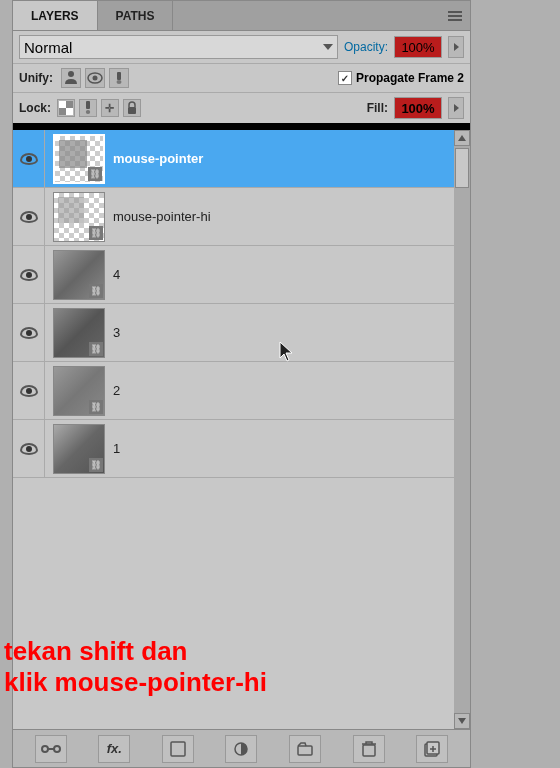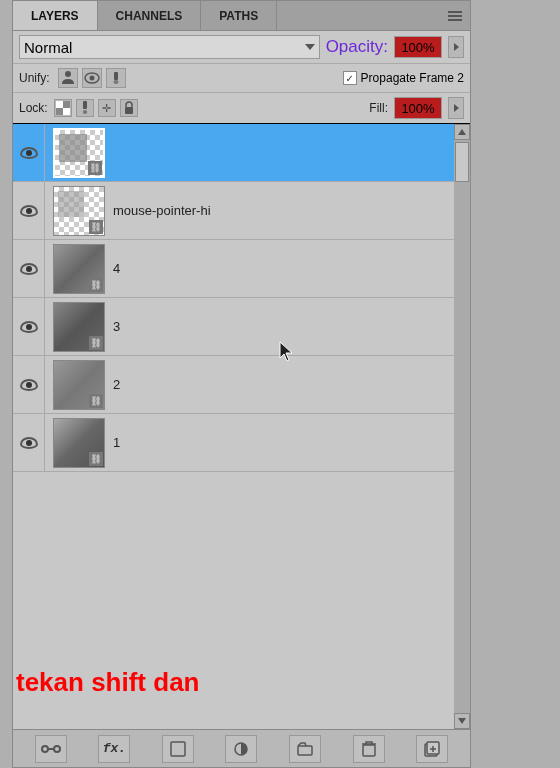--- a/index.html
+++ b/index.html
@@ -89,22 +89,22 @@
       cursor: pointer;
     }
     .dropdown-arrow {
       width: 0;
       height: 0;
       border-left: 5px solid transparent;
       border-right: 5px solid transparent;
       border-top: 6px solid #555;
     }
     .opacity-label {
-      font-size: 17px;
-      color: #6d28d9;
+      font-size: 12px;
+      color: #0369a1;
     }
     .opacity-input {
       width: 48px;
       height: 22px;
       background: #b91c1c;
       border: 1px solid #999;
       font-size: 13px;
       text-align: center;
       display: flex;
       align-items: center;
@@ -128,20 +128,21 @@
     }
 
     
     .unify-row {
       display: flex;
       align-items: center;
       padding: 4px 6px;
       background: #c8c8c8;
       border-bottom: 1px solid #aaa;
       gap: 4px;
+      font-weight: bold;
     }
     .unify-label {
       font-size: 12px;
       color: #222;
       margin-right: 4px;
     }
     .unify-icon {
       width: 20px;
       height: 20px;
       border: 1px solid #999;
@@ -173,22 +174,23 @@
       font-size: 10px;
       color: #333;
     }
 
     
     .lock-row {
       display: flex;
       align-items: center;
       padding: 4px 6px;
       background: #c8c8c8;
-      border-bottom: 1px solid #000000;
+      border-bottom: 7px solid #000000;
       gap: 4px;
+      font-weight: bold;
     }
     .lock-label {
       font-size: 12px;
       color: #222;
       margin-right: 2px;
     }
     .lock-icon {
       width: 18px;
       height: 18px;
       border: 1px solid #999;
@@ -337,21 +339,21 @@
     }
     .layer-list-inner {
       flex: 1;
       overflow: hidden;
     }
 
     
     .annotation-text {
       position: absolute;
       bottom: 70px;
-      left: 16px;
+      left: 4px;
       font-size: 26px;
       font-weight: bold;
       color: #ff0000;
       line-height: 1.2;
       pointer-events: none;
       z-index: 10;
     }
 
     
     .cursor-overlay {
@@ -378,37 +380,33 @@
       width: 32px;
       height: 28px;
       background: #c0c0c0;
       border: 1px solid #999;
       display: flex;
       align-items: center;
       justify-content: center;
       cursor: pointer;
       font-size: 14px;
       color: #333;
-      font-family: Liberation Mono, monospace;
     }
     .thumb-selected {
       border: 2px solid #fff;
     }
   </style>
 </head>
 <body>
 
 <div class="panel">
 
   <div class="tab-row">
     <div class="tab active">
       <span>LAYERS</span>
-    </div>
-    <div class="tab">
-      <span>CHANNELS</span>
     </div>
     <div class="tab">
       <span>PATHS</span>
     </div>
     <div class="tab-menu-icon">
       <span></span>
         <span></span>
         <span></span>
     </div>
   </div>
@@ -500,20 +498,21 @@
       <div class="layer-item selected">
         <div class="layer-visibility">
           <div class="eye-icon">
             <div class="eye-pupil"></div>
           </div>
         </div>
         <div class="layer-thumb checker thumb-selected">
           <div style="position:absolute;top:4px;left:4px;width:28px;height:28px;background:#888;opacity:0.7;"></div>
           <div class="layer-link" style="background:#777;">⛓</div>
         </div>
+        <span class="layer-name">mouse-pointer</span>
       </div>
 
       <div class="layer-item">
         <div class="layer-visibility">
           <div class="eye-icon">
             <div class="eye-pupil"></div>
           </div>
         </div>
         <div class="layer-thumb checker">
           <div style="position:absolute;top:4px;left:4px;width:26px;height:26px;background:#999;opacity:0.6;"></div>
@@ -583,20 +582,21 @@
       <div class="scroll-down">
         <svg width="10" height="8">
             <polygon points="5,7 1,1 9,1" fill="#555"></polygon>
           </svg>
       </div>
     </div>
   </div>
 
   <div class="annotation-text">
     <div>tekan shift dan</div>
+    <div>klik mouse-pointer-hi</div>
   </div>
 
   <div class="cursor-overlay">
     <svg width="20" height="24" viewBox="0 0 20 24">
       <polygon points="2,2 2,18 6,14 9,21 11,20 8,13 14,13" fill="#222" stroke="#fff" stroke-width="1"></polygon>
     </svg>
   </div>
 
   <div class="bottom-toolbar">
     <div class="toolbar-btn">

